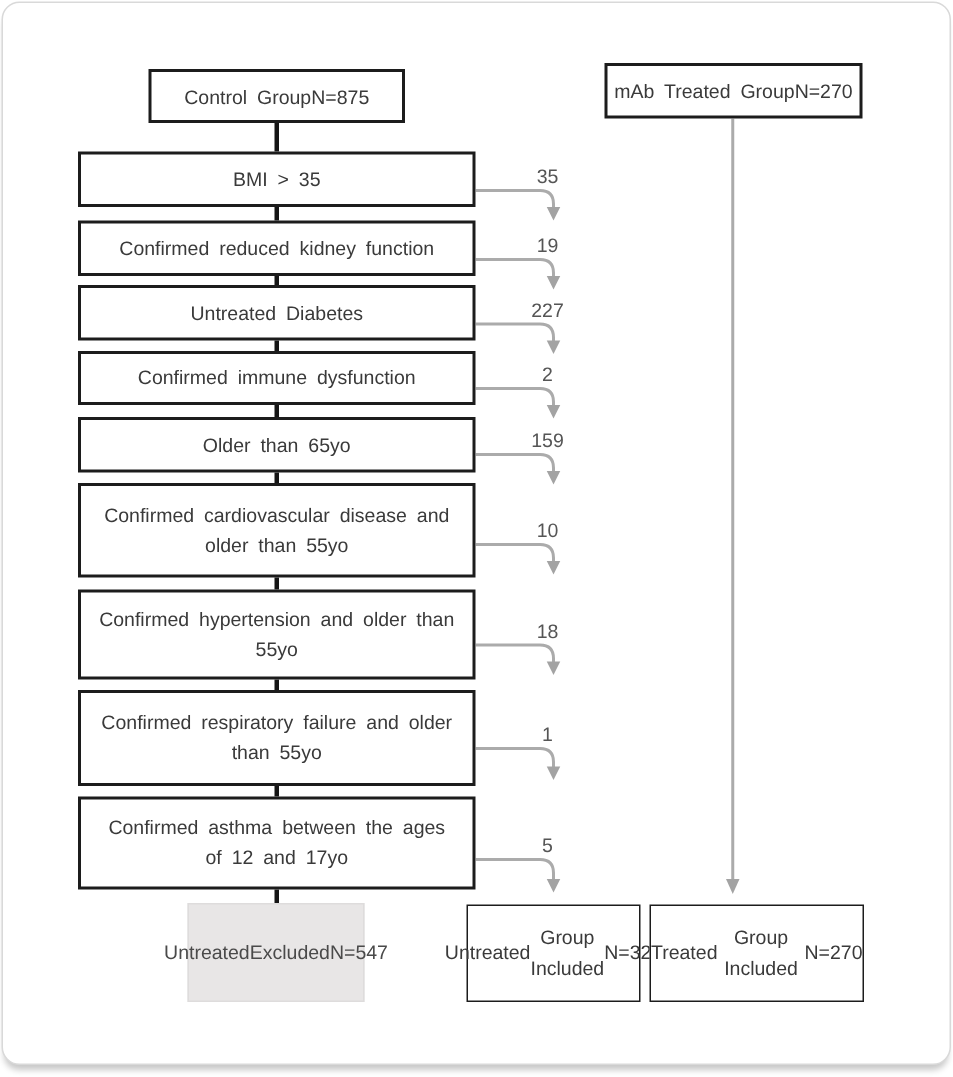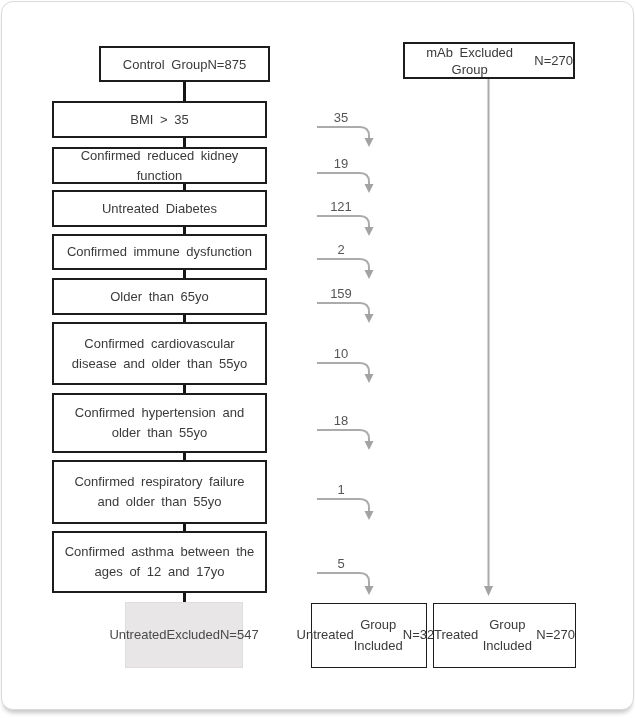--- a/index.html
+++ b/index.html
@@ -24,21 +24,21 @@
     border: 2px solid #1c1c1c;
     box-sizing: border-box;
     display: flex; 
     align-items: center; justify-content: center;
     text-align: center;
     color: #3a3a3a;
     font-size: 13px; line-height: 17px;
     word-spacing: 3px;
   }
   .xbox {
-    left: 52px; width: 215px;
+    left: 52px; width: 265px;
     padding: 4px 10px;
     line-height: 20px;
   }
   .tbox { line-height: 17px; }
   .obox {
     top: 603px; height: 65px;
     border-width: 1.5px;
     line-height: 20.5px;
     font-size: 13px;
   }
@@ -47,20 +47,21 @@
     background: #e8e6e6;
     border: 1px solid #dedcdc;
     color: #4a4a4a;
   }
   .count {
     position: absolute; z-index: 2;
     left: 317px; width: 48px; height: 15px;
     text-align: center;
     font-size: 13px; line-height: 15px;
     color: #555555;
+    padding-left: 24px;
   }
 </style>
 </head>
 <body>
 
 <div class="stage">
   <div class="card"></div>
 
   <svg class="wires" width="635" height="718" viewBox="0 0 635 718">
     <line x1="184.5" y1="82" x2="184.5" y2="602" stroke="#151515" stroke-width="3"></line>
@@ -94,38 +95,38 @@
     <path d="M317,573 H360 Q369,573 369,582 V587" fill="none" stroke="#ababab" stroke-width="2"></path>
     <polygon points="364.5,586 373.5,586 369,595" fill="#a3a3a3"></polygon>
   </svg>
 
   <div class="box tbox" style="left:99px;top:46px;width:171px;height:36px">
     <div>Control Group</div>
     <div>N=875</div>
   </div>
 
   <div class="box tbox" style="left:403px;top:42px;width:172px;height:37px">
-    <div>mAb Excluded Group</div>
+    <div>mAb Treated Group</div>
     <div>N=270</div>
   </div>
 
   <div class="box xbox" style="top:101px;height:37px">
     <span>BMI &gt; 35</span>
   </div>
   <div class="count" style="top:110px">35</div>
 
   <div class="box xbox" style="top:147px;height:37px">
     <span>Confirmed reduced kidney function</span>
   </div>
   <div class="count" style="top:156px">19</div>
 
   <div class="box xbox" style="top:190px;height:37px">
     <span>Untreated Diabetes</span>
   </div>
-  <div class="count" style="top:199px">121</div>
+  <div class="count" style="top:199px">227</div>
 
   <div class="box xbox" style="top:234px;height:36px">
     <span>Confirmed immune dysfunction</span>
   </div>
   <div class="count" style="top:242px">2</div>
 
   <div class="box xbox" style="top:278px;height:37px">
     <span>Older than 65yo</span>
   </div>
   <div class="count" style="top:286px">159</div>

